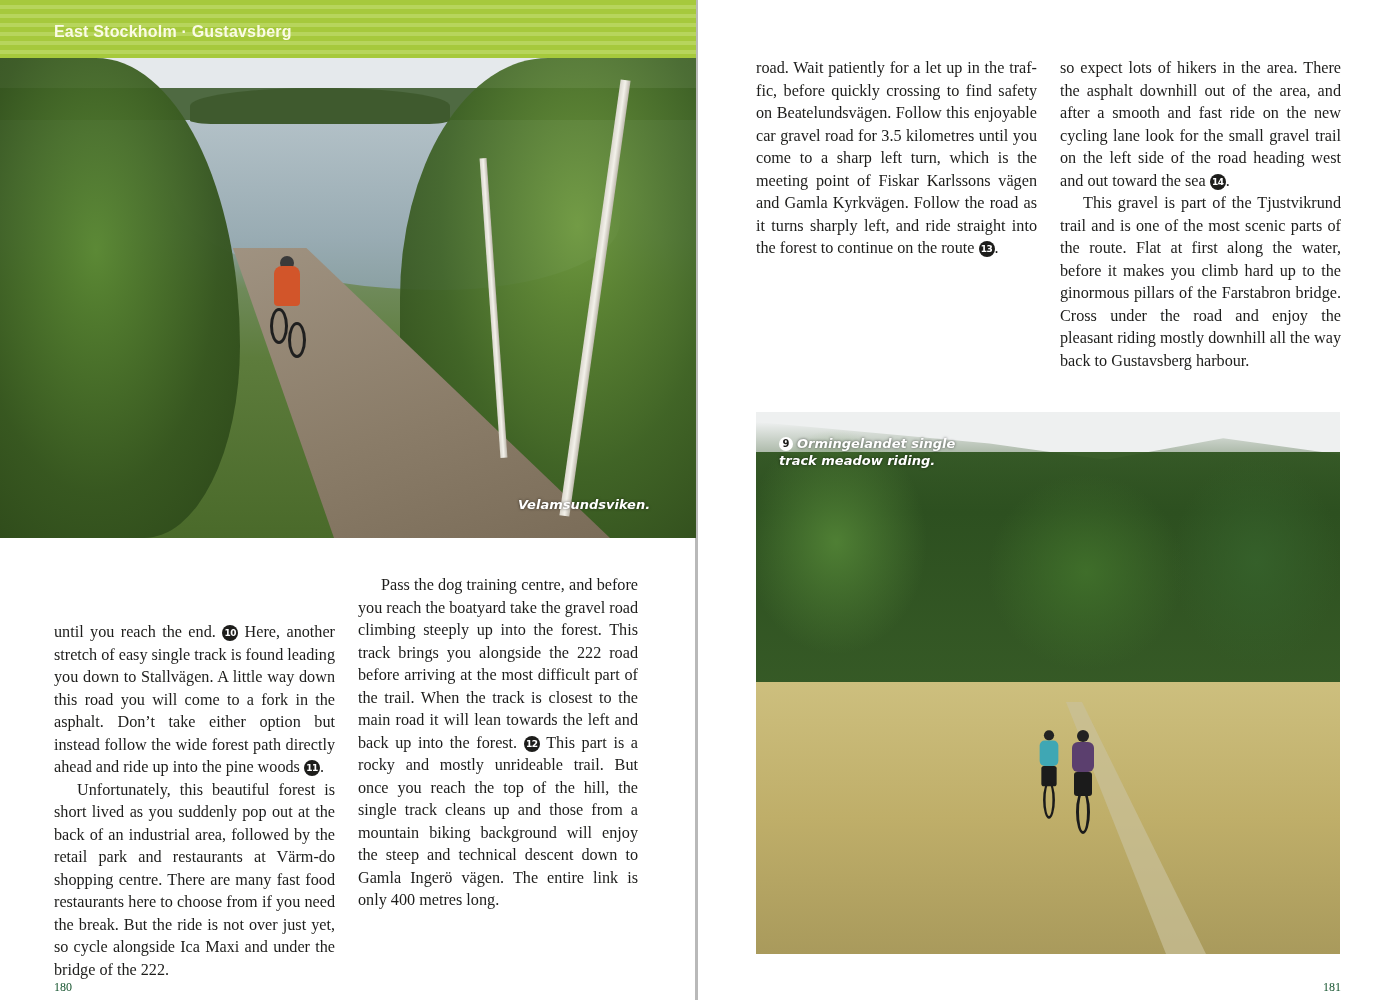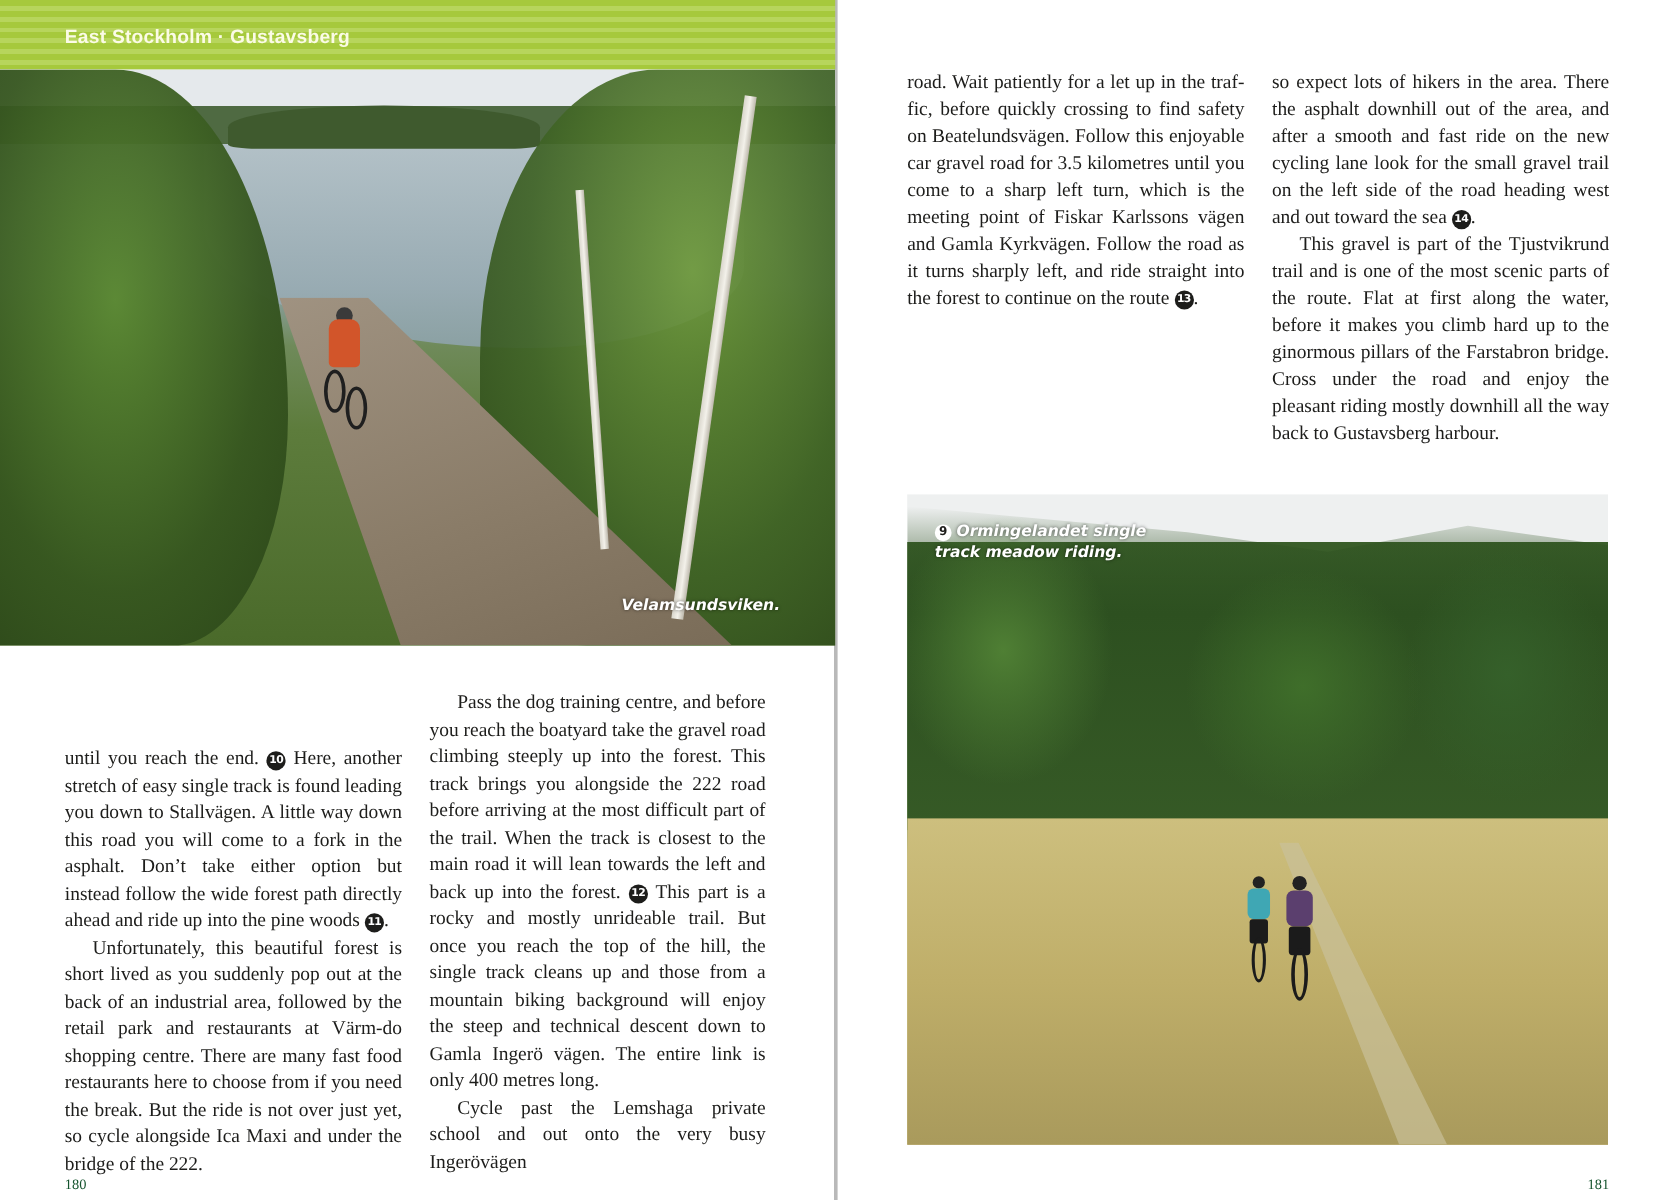--- a/index.html
+++ b/index.html
@@ -148,21 +148,20 @@
   </div>
 </div>
 <div class="caption caption-meadow"><span class="num-badge">9</span><span>Ormingelandet single track meadow riding.</span></div>
 
 <div class="col col-l1">
     <p class=""><span>until you reach the end. </span><span class="marker">10</span><span> Here, another stretch of easy single track is found lead­ing you down to Stallvägen. A little way down this road you will come to a fork in the asphalt. Don’t take either option but instead follow the wide forest path directly ahead and ride up into the pine woods </span><span class="marker">11</span><span>.</span></p>
     <p class="indent"><span>Unfortunately, this beautiful forest is short lived as you suddenly pop out at the back of an industrial area, followed by the retail park and restaurants at Värm-do shopping centre. There are many fast food restaurants here to choose from if you need the break. But the ride is not over just yet, so cycle alongside Ica Maxi and under the bridge of the 222.</span></p>
   </div>
 <div class="col col-l2">
     <p class="indent"><span>Pass the dog training centre, and before you reach the boatyard take the gravel road climbing steeply up into the forest. This track brings you alongside the 222 road before arriving at the most difficult part of the trail. When the track is closest to the main road it will lean towards the left and back up into the forest. </span><span class="marker">12</span><span> This part is a rocky and mostly unrideable trail. But once you reach the top of the hill, the single track cleans up and those from a mountain biking background will enjoy the steep and technical descent down to Gamla Ingerö vägen. The entire link is only 400 metres long.</span></p>
-    <p class="indent"><span>Cycle past the Lemshaga private school and out onto the very busy Ingerövägen</span></p>
   </div>
 <div class="col col-r1">
     <p class=""><span>road. Wait patiently for a let up in the traf­fic, before quickly crossing to find safety on Beatelundsvägen. Follow this enjoyable car gravel road for 3.5 kilometres until you come to a sharp left turn, which is the meeting point of Fiskar Karlssons vägen and Gamla Kyrkvägen. Follow the road as it turns sharply left, and ride straight into the forest to continue on the route </span><span class="marker">13</span><span>.</span></p>
   </div>
 <div class="col col-r2">
     <p class=""><span>so expect lots of hikers in the area. There the asphalt downhill out of the area, and after a smooth and fast ride on the new cycling lane look for the small gravel trail on the left side of the road heading west and out toward the sea </span><span class="marker">14</span><span>.</span></p>
     <p class="indent"><span>This gravel is part of the Tjustvikrund trail and is one of the most scenic parts of the route. Flat at first along the water, before it makes you climb hard up to the ginormous pillars of the Farstabron bridge. Cross under the road and enjoy the pleasant riding mostly downhill all the way back to Gustavsberg harbour.</span></p>
   </div>
 
 <div class="page-number page-number-left">180</div>

